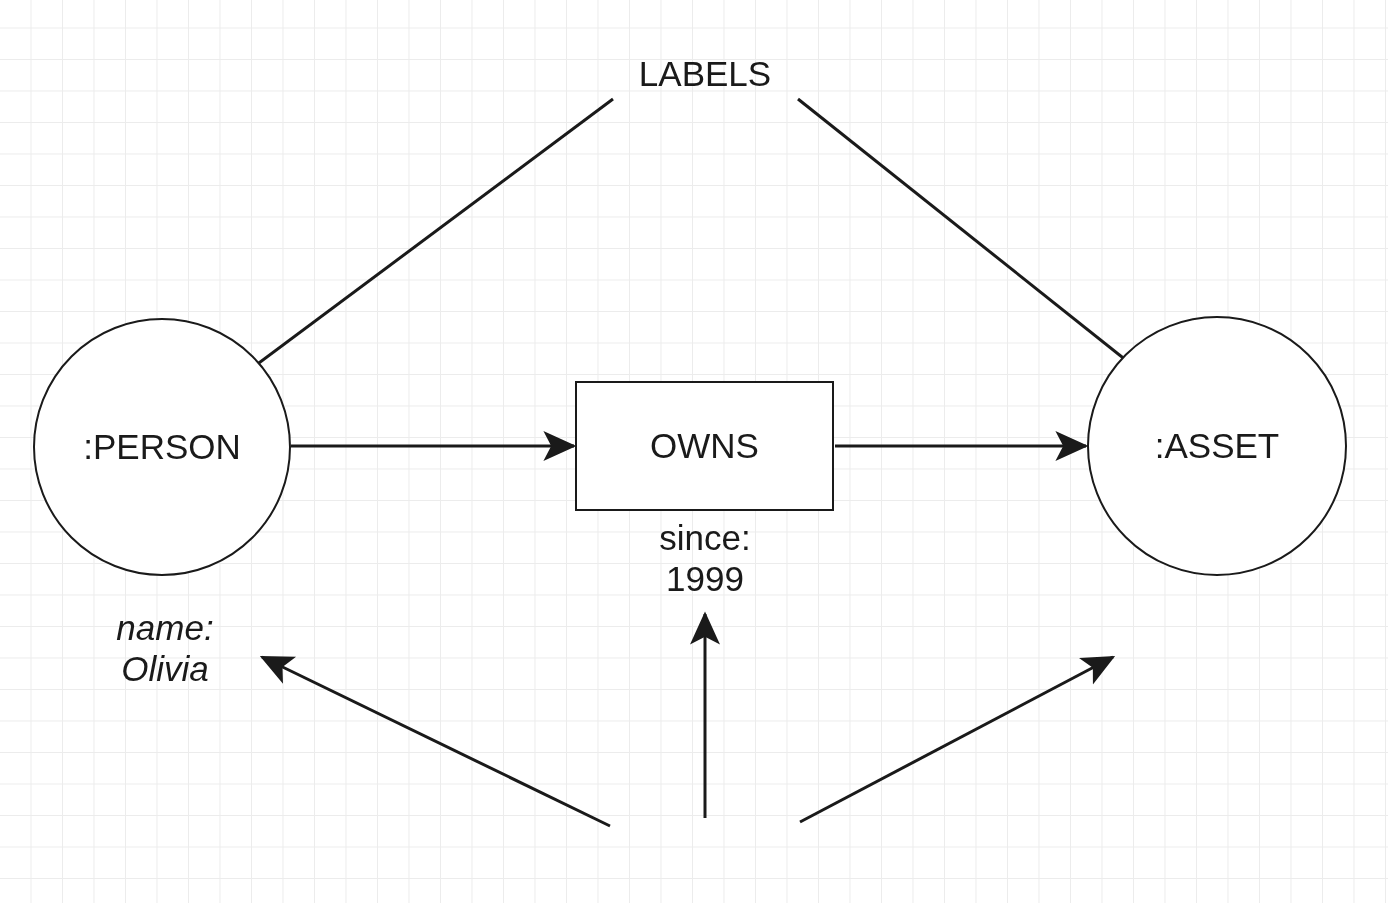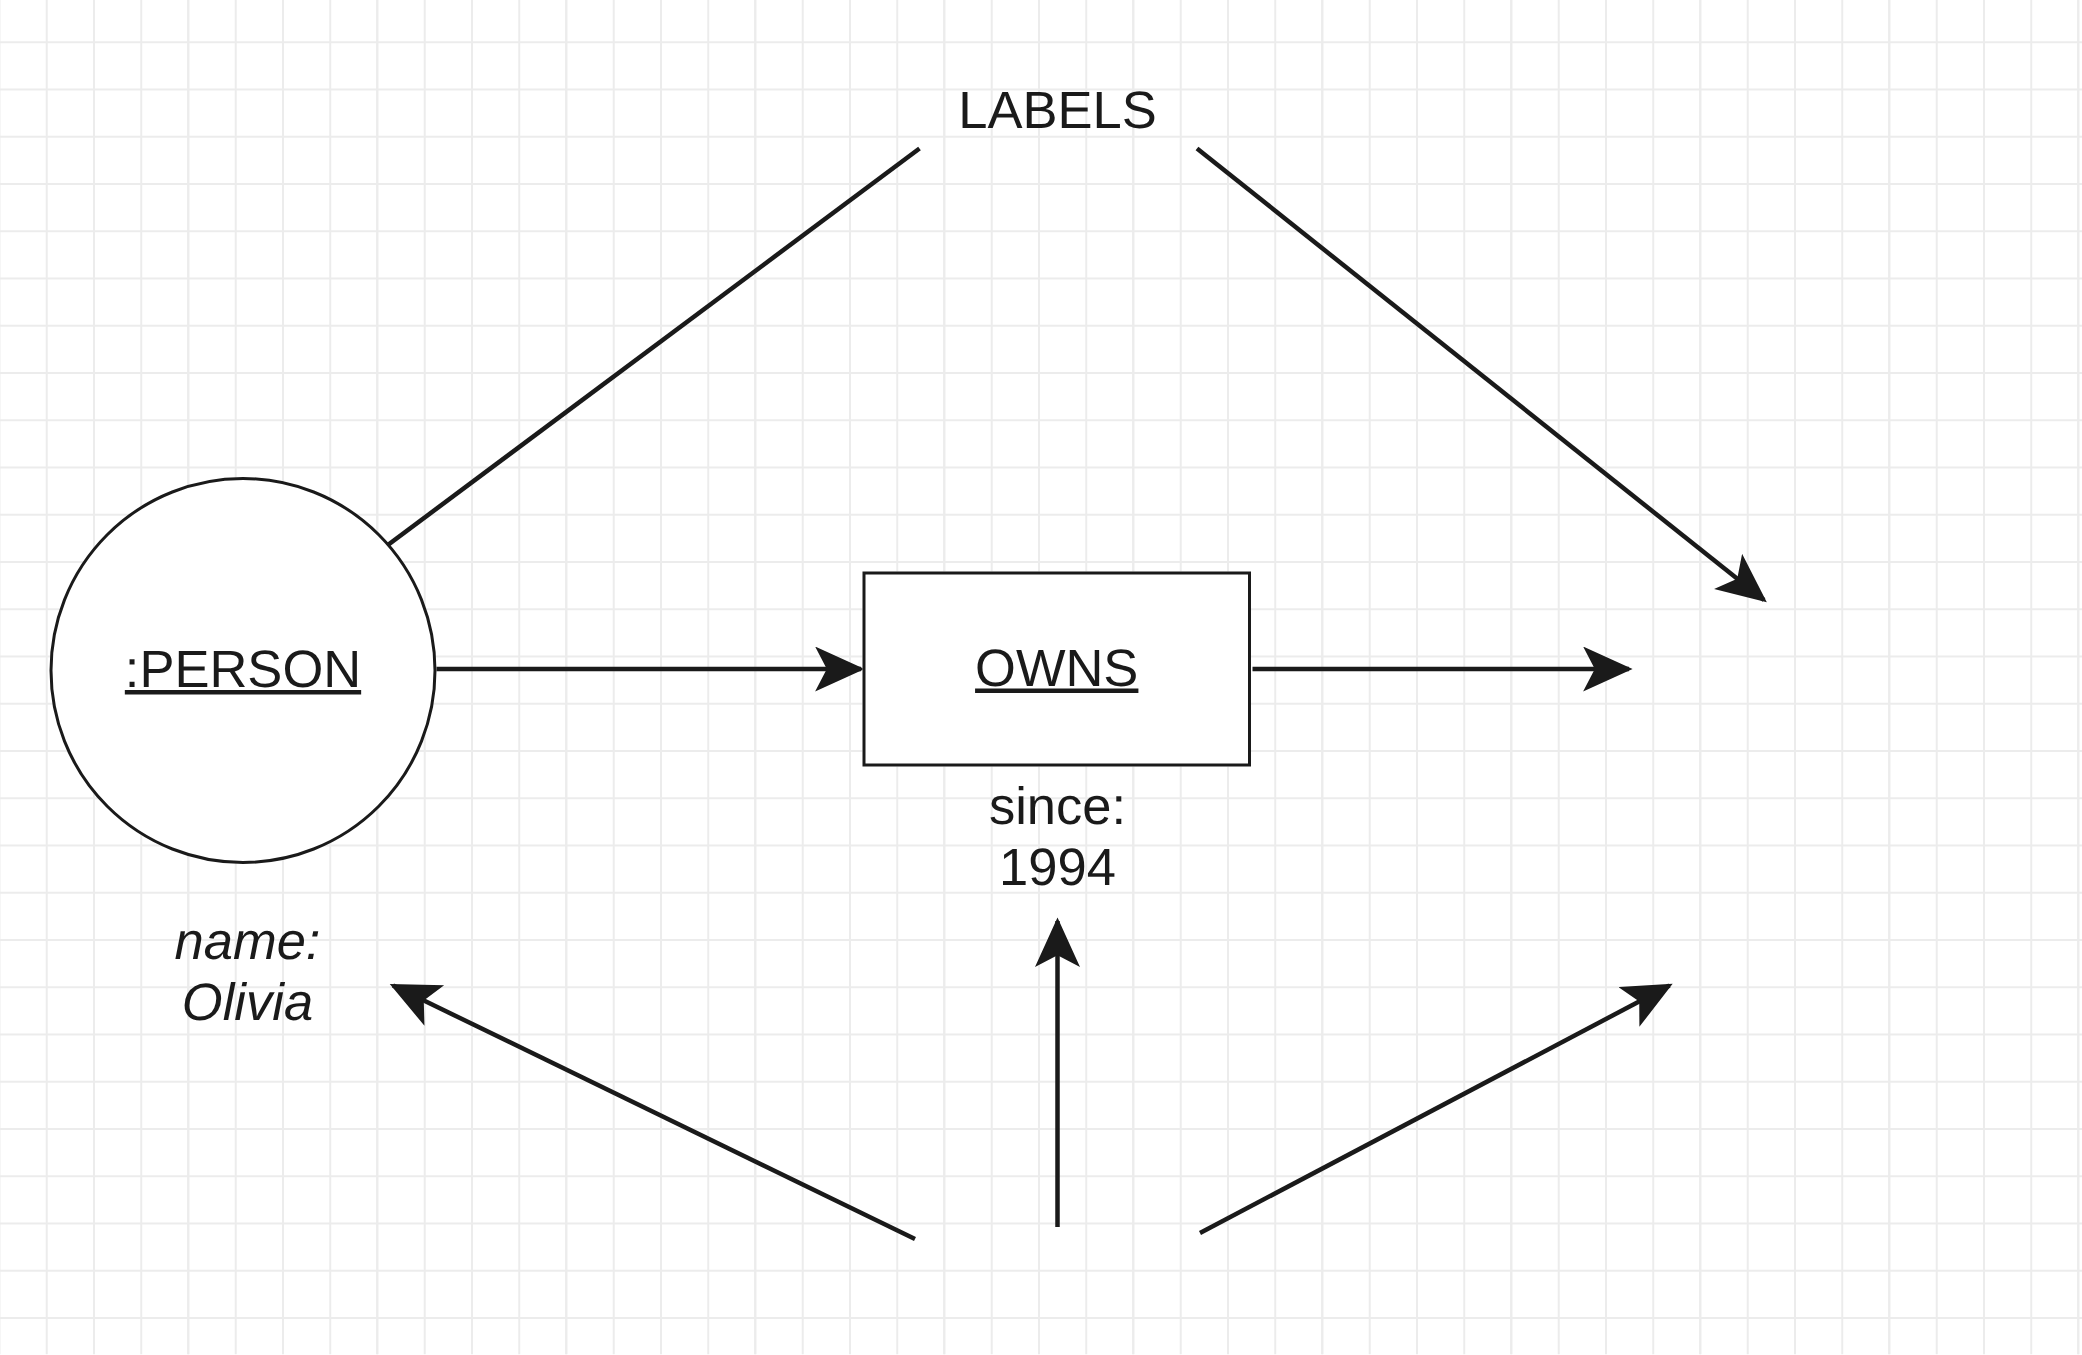--- a/index.html
+++ b/index.html
@@ -42,21 +42,20 @@
     align-items: center;
     justify-content: center;
   }
   .node-circle { border-radius: 50%; }
   .node-text {
     font-size: 35px;
     color: #1a1a1a;
     line-height: 1.05;
     white-space: nowrap;
     text-align: right;
-    text-decoration: underline;
   }
   .free-label {
     position: absolute;
     font-size: 35px;
     color: #1a1a1a;
     line-height: 1.16;
     text-align: center;
     white-space: pre-line;
   }
 </style>
@@ -90,22 +89,25 @@
   <div class="free-label" style="left:630px; top:54px; width:150px;">LABELS</div>
 
   <div class="node-shape node-circle" style="left:33px; top:318px; width:258px; height:258px;">
     <span class="node-text">:PERSON</span>
   </div>
 
   <div class="node-shape" style="left:575px; top:381px; width:259px; height:130px;">
     <span class="node-text">OWNS</span>
   </div>
 
+  <div class="node-shape node-circle" style="left:1087px; top:316px; width:260px; height:260px;">
+    <span class="node-text">:ASSET</span>
+  </div>
 
   <div class="free-label" style="left:60px; top:608px; width:210px;font-style:italic;">name:
 Olivia</div>
 
   <div class="free-label" style="left:615px; top:518px; width:180px;">since:
-1994</div>
+1999</div>
 
 
 
 </div>
 
 </body></html>

